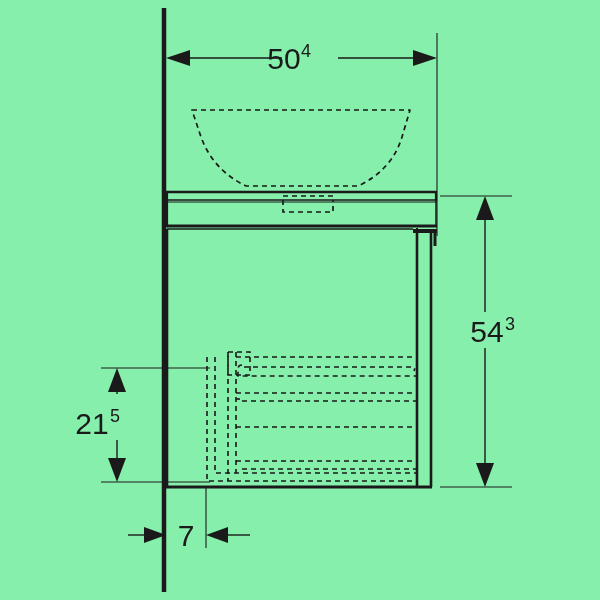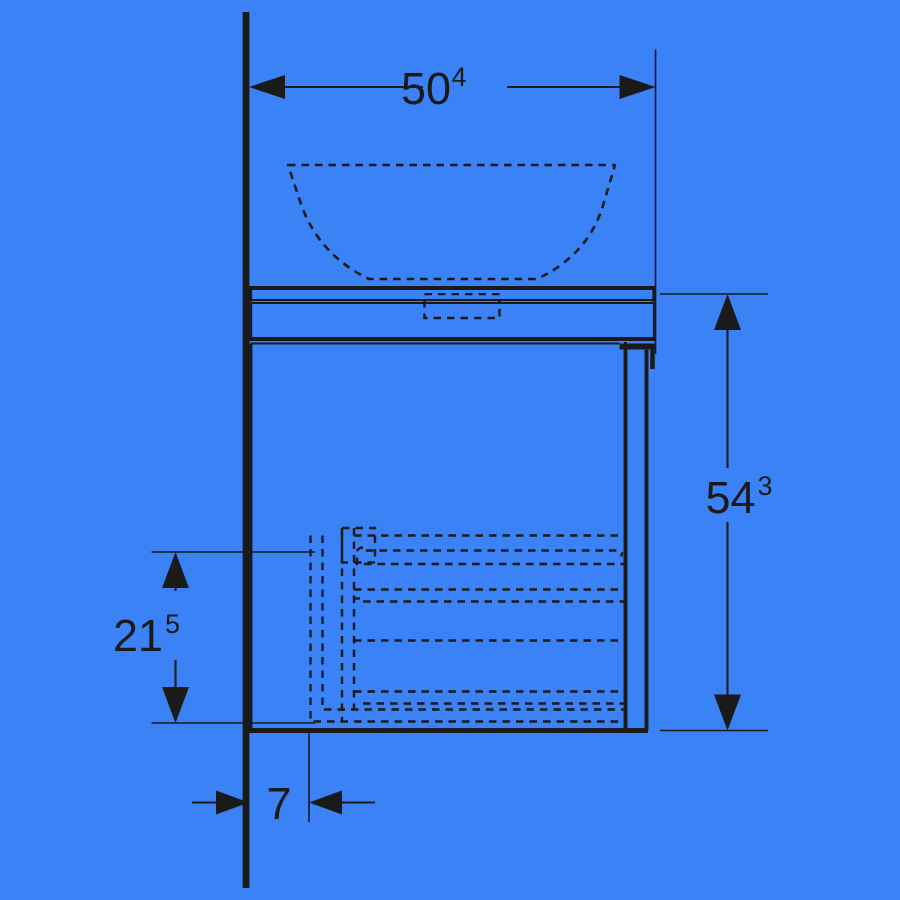--- a/index.html
+++ b/index.html
@@ -7,21 +7,21 @@
     padding: 0;
     background: #ffffff;
   }
   body {
     font-family: "Liberation Sans", sans-serif;
   }
   #drawing-root {
     position: relative;
     width: 600px;
     height: 600px;
-    background: #3b82f6;
+    background: #86efac;
     overflow: hidden;
   }
   #drawing-svg {
     position: absolute;
     left: 0;
     top: 0;
     width: 600px;
     height: 600px;
     display: block;
   }

